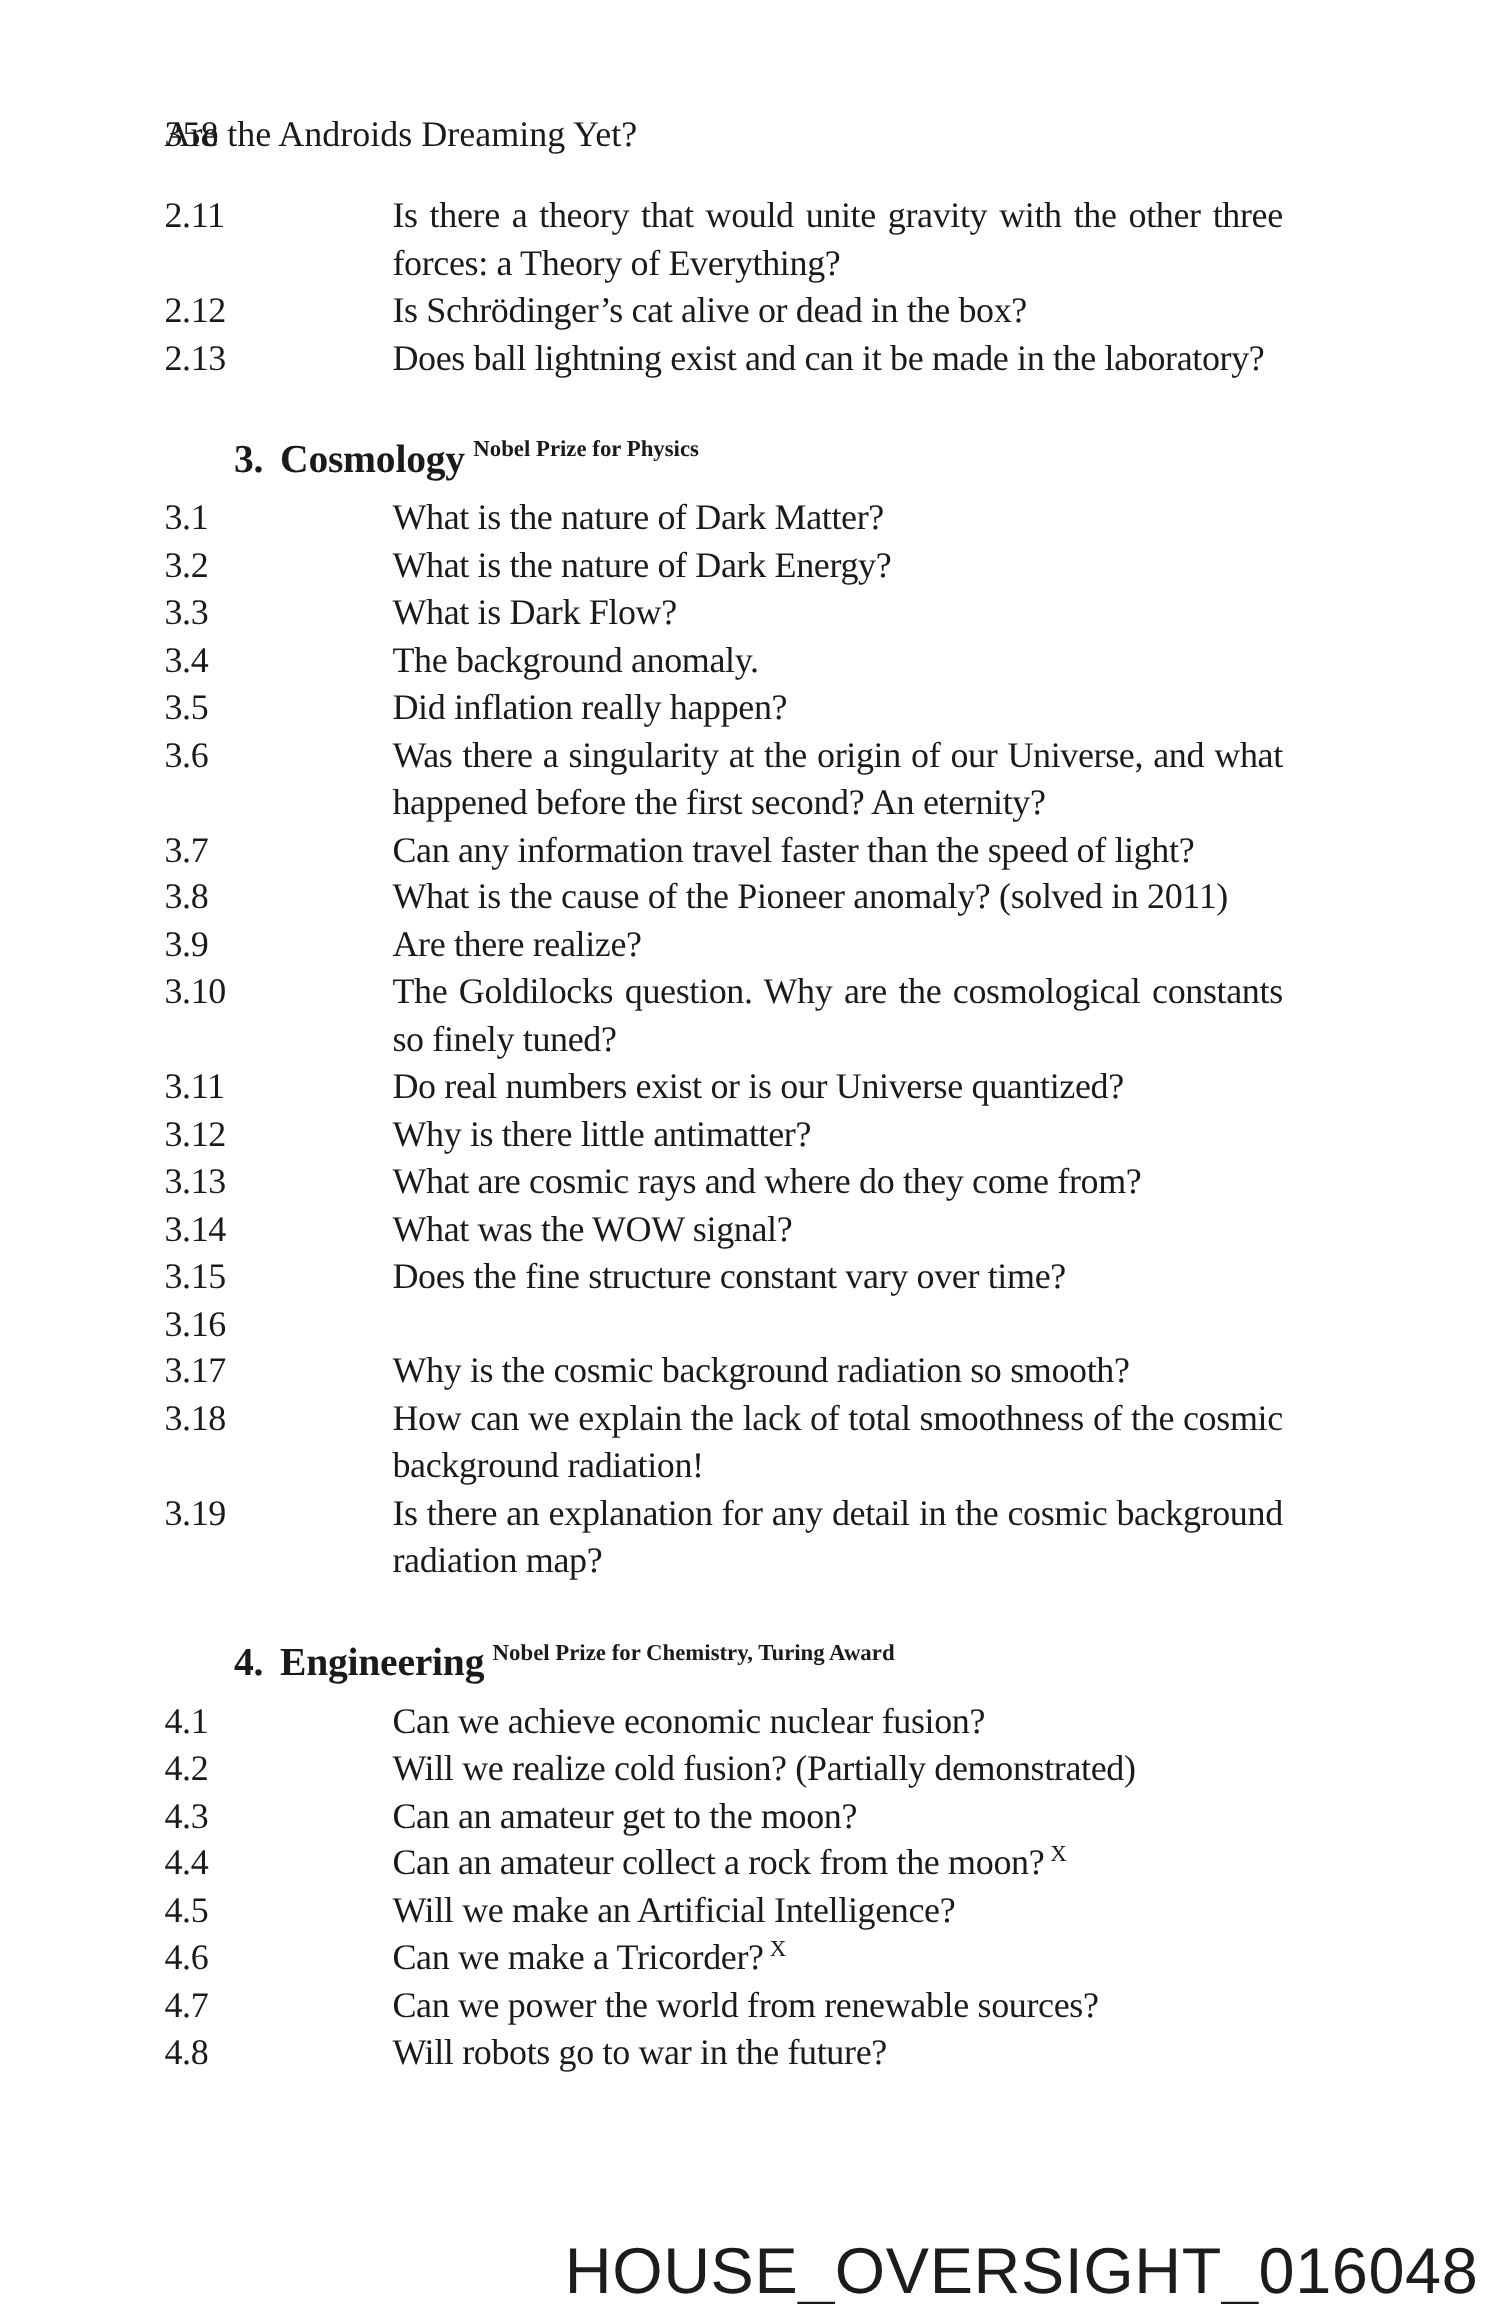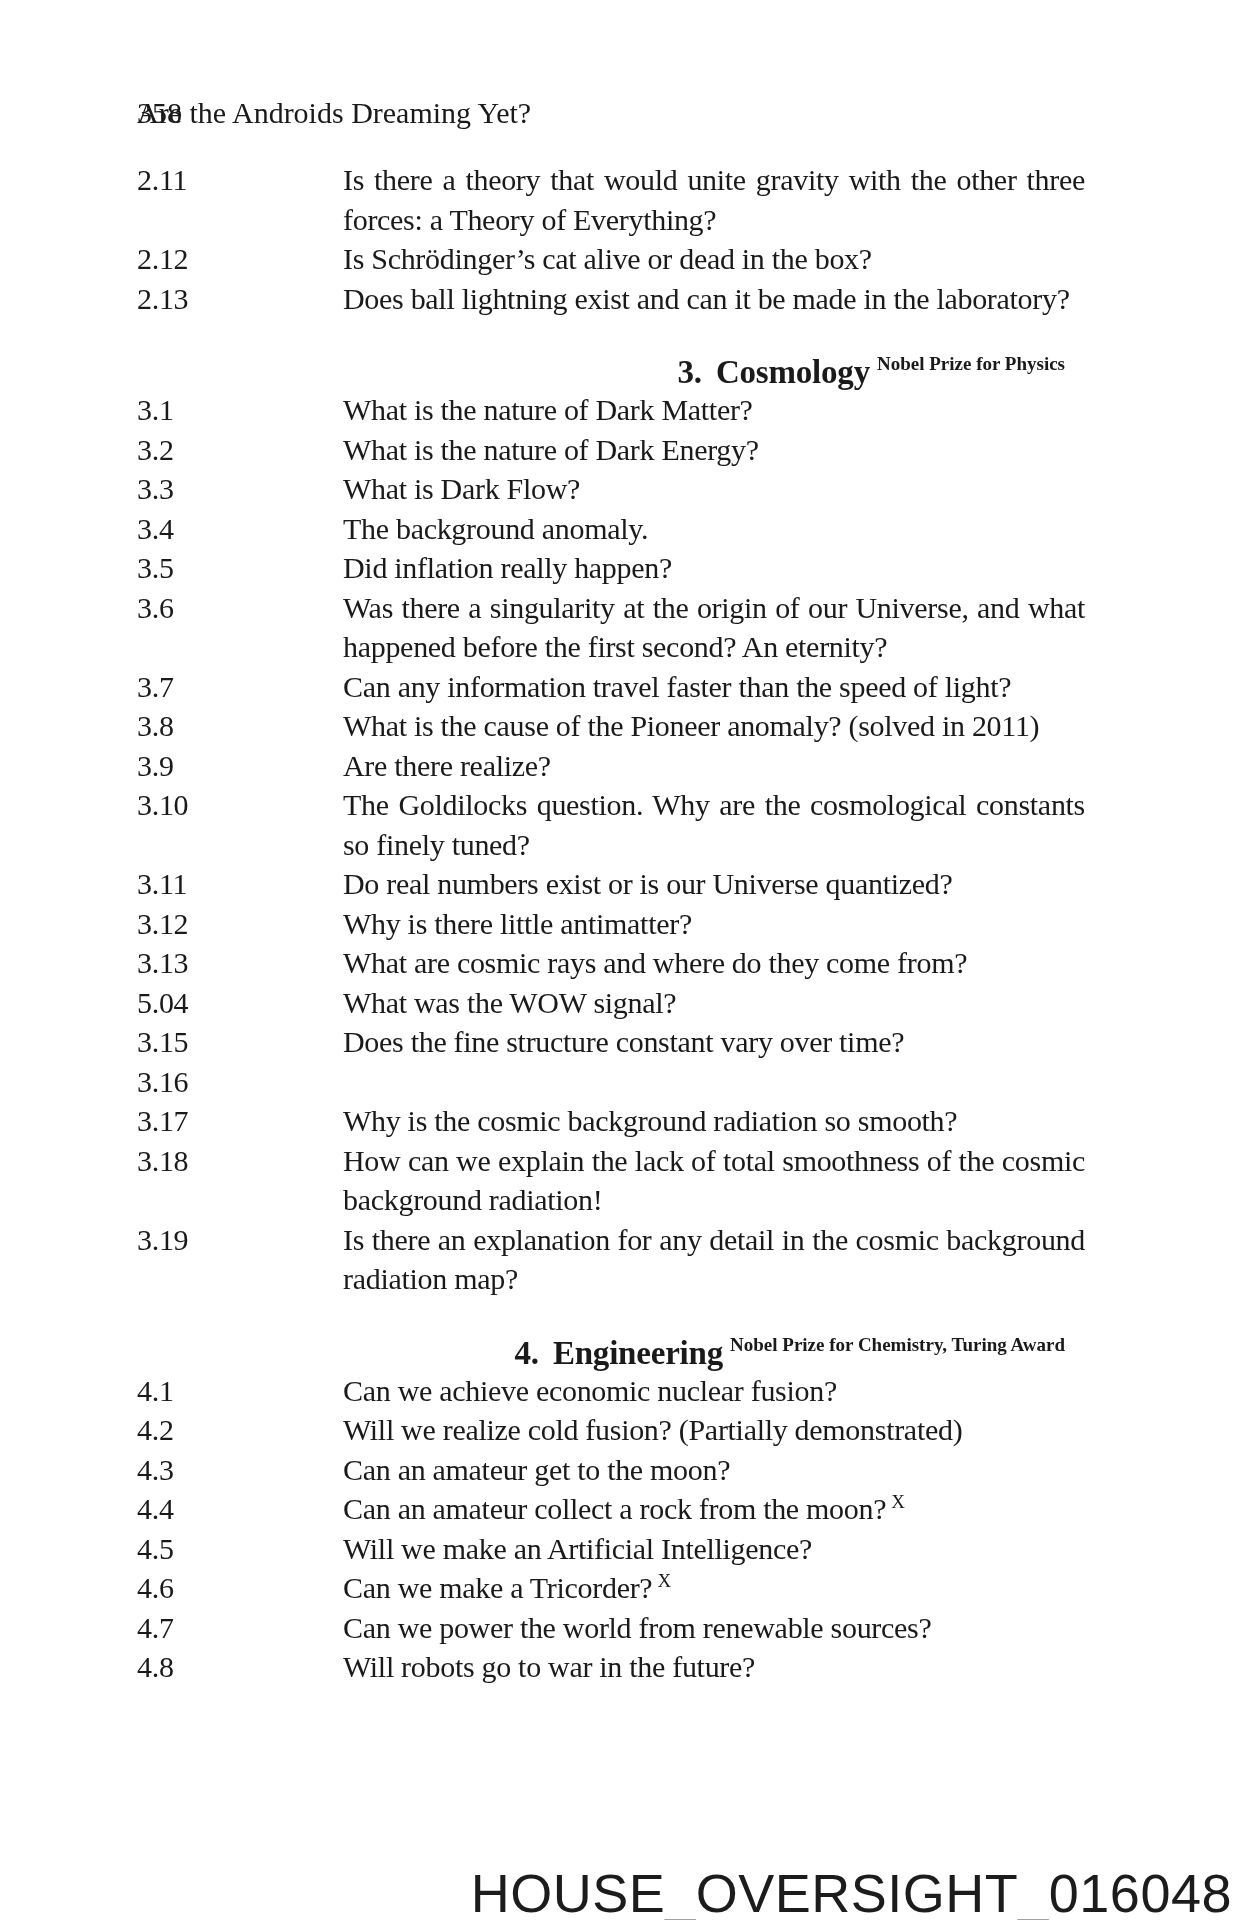--- a/index.html
+++ b/index.html
@@ -21,42 +21,41 @@
   .head-title { display: block; text-align: left; }
 
   .content {
     position: absolute;
     left: 137px; top: 160px;
     width: 928px;
   }
   .section-heading {
     margin: 28px 0 0 58px;
     font-size: 33px;
-    line-height: 36px;
+    line-height: 58px;
     font-weight: bold;
     letter-spacing: -0.2px;
-    text-align: right;
   }
   .sec-title { margin-left: 14px; }
   .sec-sup {
     font-size: 19px;
     vertical-align: 13px;
     margin-left: 7px;
     letter-spacing: 0;
   }
   .section:first-child .section-heading { display: none; }
   .item {
     display: flex;
     font-size: 30px;
     line-height: 39.5px;
     letter-spacing: -0.3px;
   }
   .item-num { width: 150px; flex: none; }
   .item-text {
-    width: 742px; margin-left: 56px; flex: none;
+    width: 742px; margin-left: 40px; flex: none;
     text-align: justify;
   }
   .item-sup {
     font-size: 19px;
     line-height: 0;
     vertical-align: 11px;
     margin-left: 5px;
   }
   .item-sup:empty { display: none; }
   .watermark {
@@ -162,21 +161,21 @@
     <span class="item-num">3.12</span>
     <span class="item-text"><span>Why is there little antimatter?</span></span>
   </div>
 
   <div class="item">
     <span class="item-num">3.13</span>
     <span class="item-text"><span>What are cosmic rays and where do they come from?</span></span>
   </div>
 
   <div class="item">
-    <span class="item-num">5.04</span>
+    <span class="item-num">3.14</span>
     <span class="item-text"><span>What was the WOW signal?</span></span>
   </div>
 
   <div class="item">
     <span class="item-num">3.15</span>
     <span class="item-text"><span>Does the fine structure constant vary over time?</span></span>
   </div>
 
   <div class="item">
     <span class="item-num">3.16</span>

